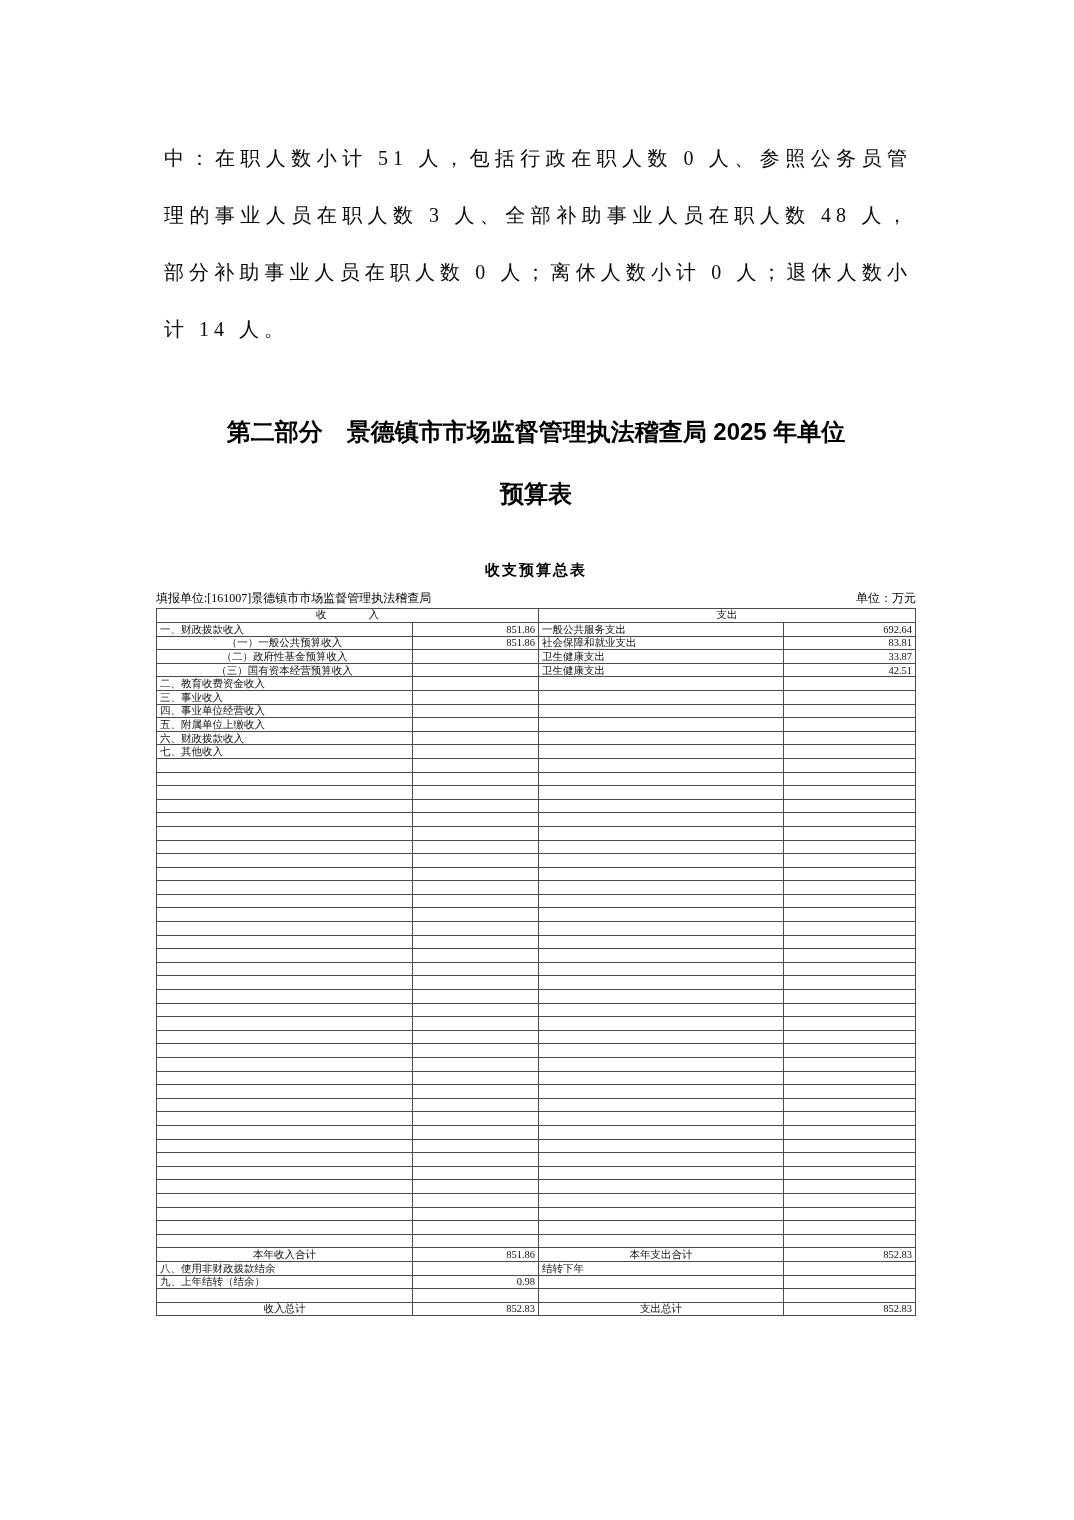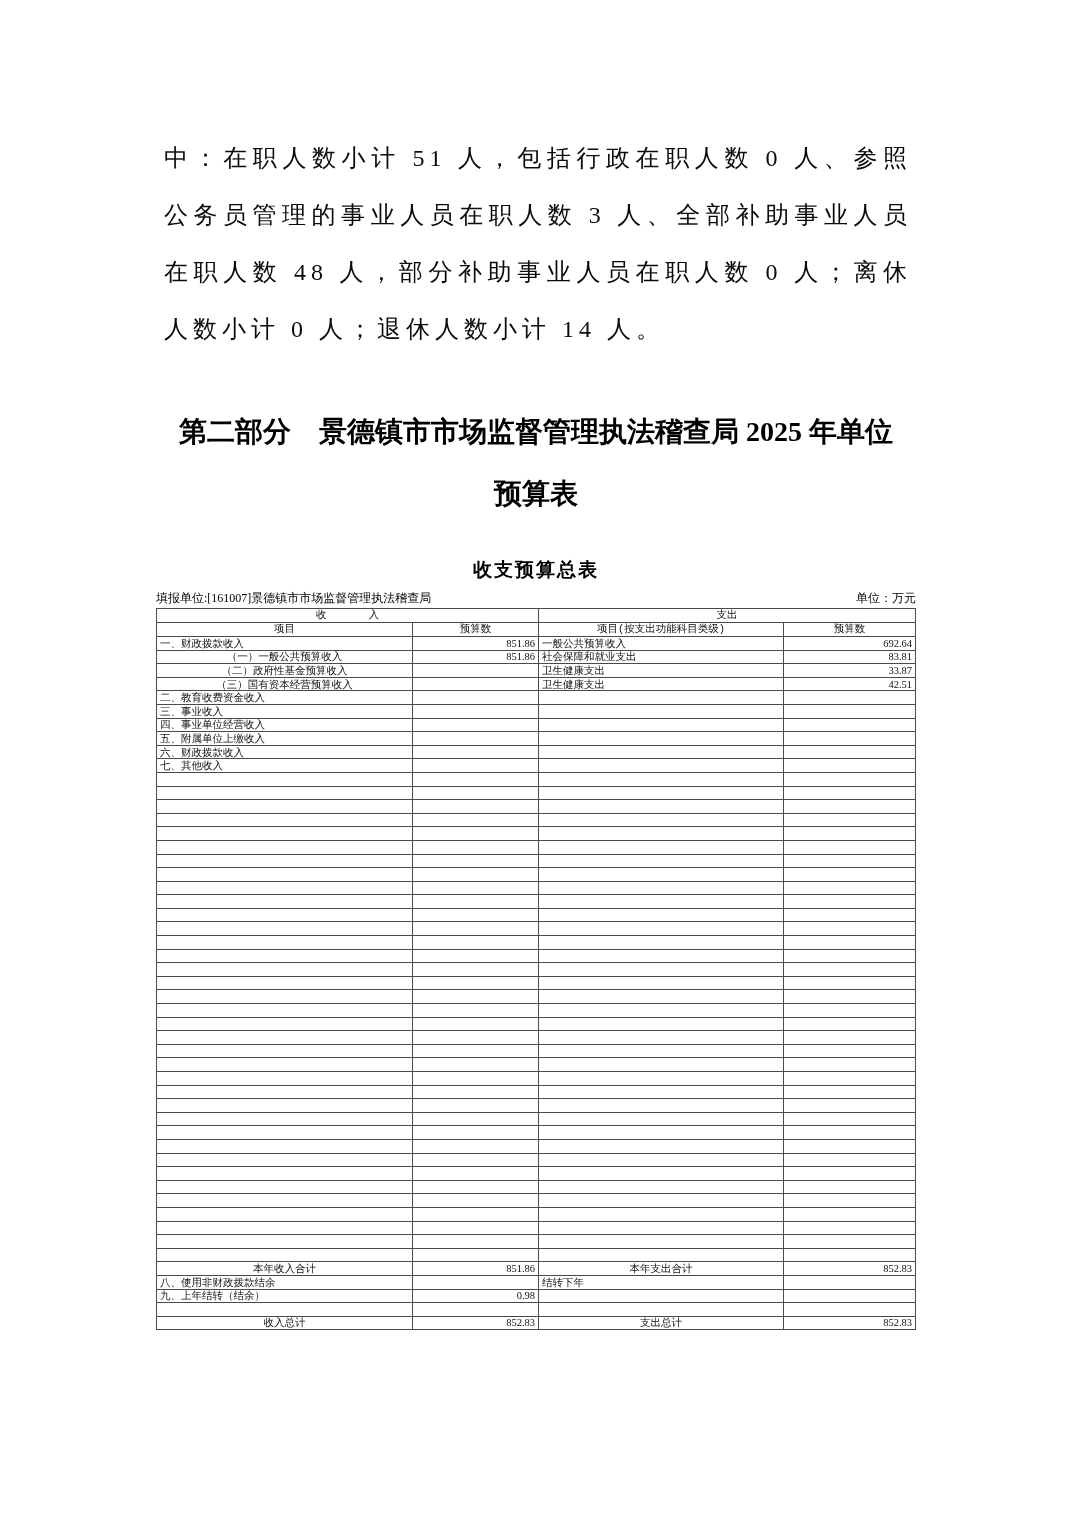--- a/index.html
+++ b/index.html
@@ -8,37 +8,37 @@
     width:1074px; height:1520px;
     background:#ffffff;
     color:#000;
     font-family:"Liberation Serif", serif;
     overflow:hidden;
   }
   
   .intro {
     position:absolute; top:130px; left:164px; width:748px;
     margin:0;
-    font-size:24px; line-height:57px; letter-spacing:5px;
+    font-size:20px; line-height:57px; letter-spacing:5px;
     text-align:justify;
     color:#0b0b0b;
   }
   
   .section-heading {
     position:absolute; top:401px; left:150px; width:772px;
     margin:0;
-    font-family:Liberation Serif, serif;
-    font-weight:bold; font-size:28px; line-height:62px;
+    font-family:Liberation Sans, sans-serif;
+    font-weight:bold; font-size:24px; line-height:62px;
     text-align:center; color:#000;
   }
   .section-heading .hl { display:block; }
   
   .table-wrap { position:absolute; top:557px; left:156px; width:760px; }
   .tbl-title {
-    text-align:center; font-size:19px; font-weight:bold;
+    text-align:center; font-size:15px; font-weight:bold;
     letter-spacing:2px; line-height:26px;
   }
   .tbl-meta {
     display:flex; justify-content:space-between; 
     font-size:12px; line-height:15px;
     margin-top:8px; margin-bottom:2px;
   }
   table.budget {
     border-collapse:collapse; table-layout:fixed;
     width:759px;
@@ -84,32 +84,26 @@
         <col style="width:256px">
         <col style="width:126px">
         <col style="width:245px">
         <col style="width:132px">
       </colgroup>
       <thead>
         <tr>
           <th colspan="2">收　　　　入</th>
           <th colspan="2">支出</th>
         </tr>
-        <tr>
-          <th>项目</th>
-          <th>预算数</th>
-          <th>项目(按支出功能科目类级)</th>
-          <th>预算数</th>
-        </tr>
       </thead>
       <tbody>
           <tr>
             <td class="c-item">一、财政拨款收入</td>
             <td class="c-val">851.86</td>
-            <td class="c-item">一般公共预算收入</td>
+            <td class="c-item">一般公共服务支出</td>
             <td class="c-val">692.64</td>
           </tr>
           <tr>
             <td class="c-item indent">（一）一般公共预算收入</td>
             <td class="c-val">851.86</td>
             <td class="c-item">社会保障和就业支出</td>
             <td class="c-val">83.81</td>
           </tr>
           <tr>
             <td class="c-item indent">（二）政府性基金预算收入</td>

